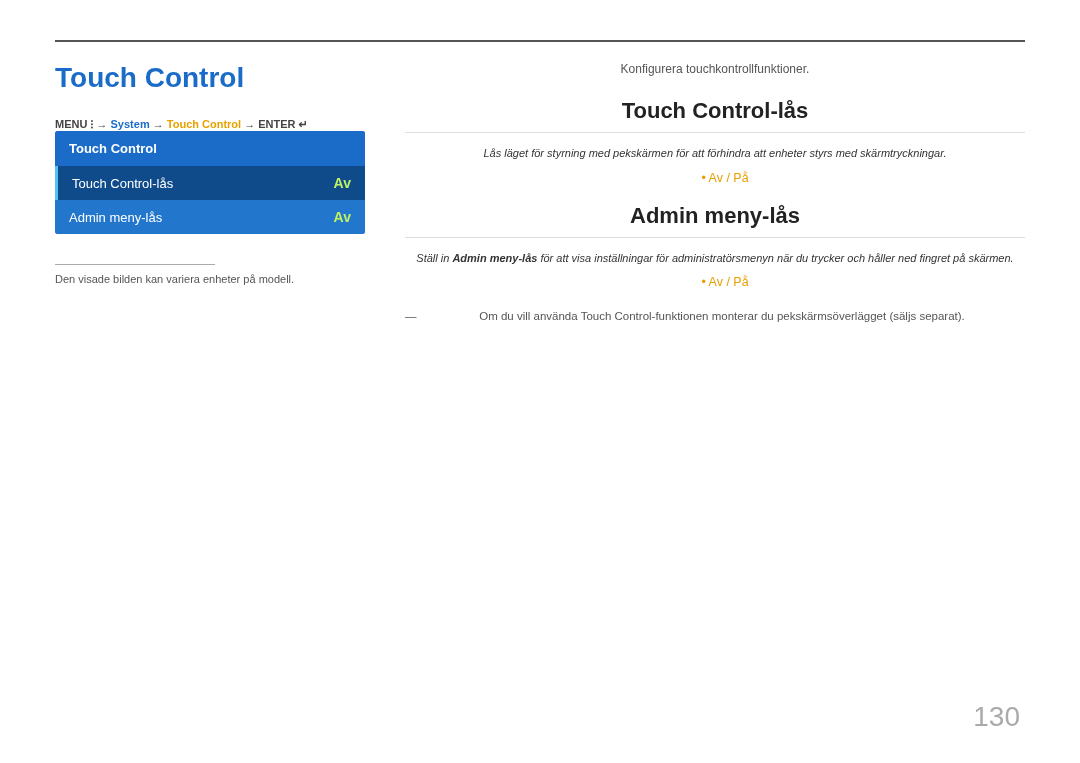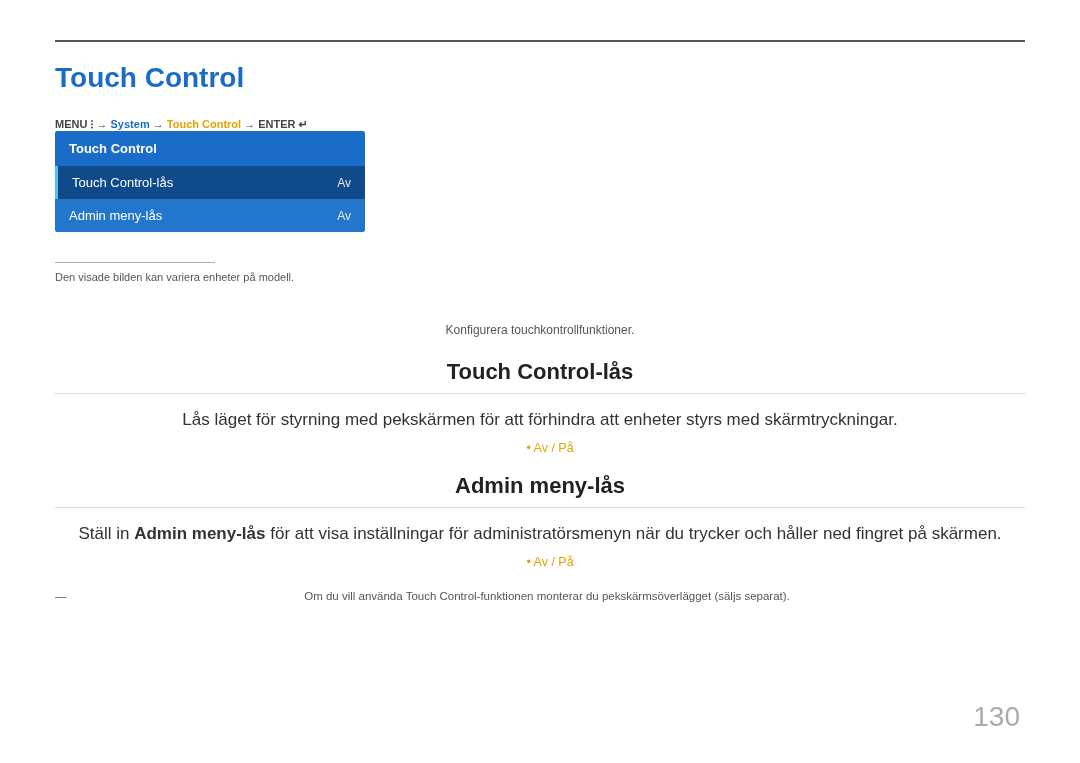--- a/index.html
+++ b/index.html
@@ -30,21 +30,20 @@
       width: 100%;
       height: 2px;
       background: #555555;
       margin-bottom: 20px;
     }
 
     .content-layout {
       display: flex;
       gap: 40px;
       width: 100%;
-      flex-direction: column;
     }
 
     .left-panel {
       width: 310px;
       flex-shrink: 0;
     }
 
     .right-panel {
       flex: 1;
       text-align: center;
@@ -101,22 +100,23 @@
     .menu-item.active {
       background: #0f4a8a;
       border-left: 3px solid #4fc3f7;
     }
 
     .menu-item.active .menu-item-label {
       color: #ffffff;
     }
 
     .menu-item-value {
-      color: #e5e5e5;
-      font-size: 12px;
+      color: #bef264;
+      font-size: 14px;
+      font-weight: bold;
     }
 
     .menu-item:not(.active) {
       background: #2277cc;
     }
 
     .footnote-divider {
       width: 160px;
       height: 1px;
       background: #aaaaaa;
@@ -138,24 +138,25 @@
     .section-title {
       font-size: 22px;
       font-weight: bold;
       color: #222222;
       margin-bottom: 12px;
       border-bottom: 1px solid #dddddd;
       padding-bottom: 8px;
     }
 
     .section-description {
-      font-size: 17px;
+      font-size: 11px;
       color: #333333;
       margin-bottom: 8px;
       line-height: 1.6;
+      font-style: italic;
     }
 
     .bullet-item {
       font-size: 12.5px;
       color: #e8a000;
       margin-left: 20px;
       margin-bottom: 18px;
     }
 
     .bullet-item::before {

